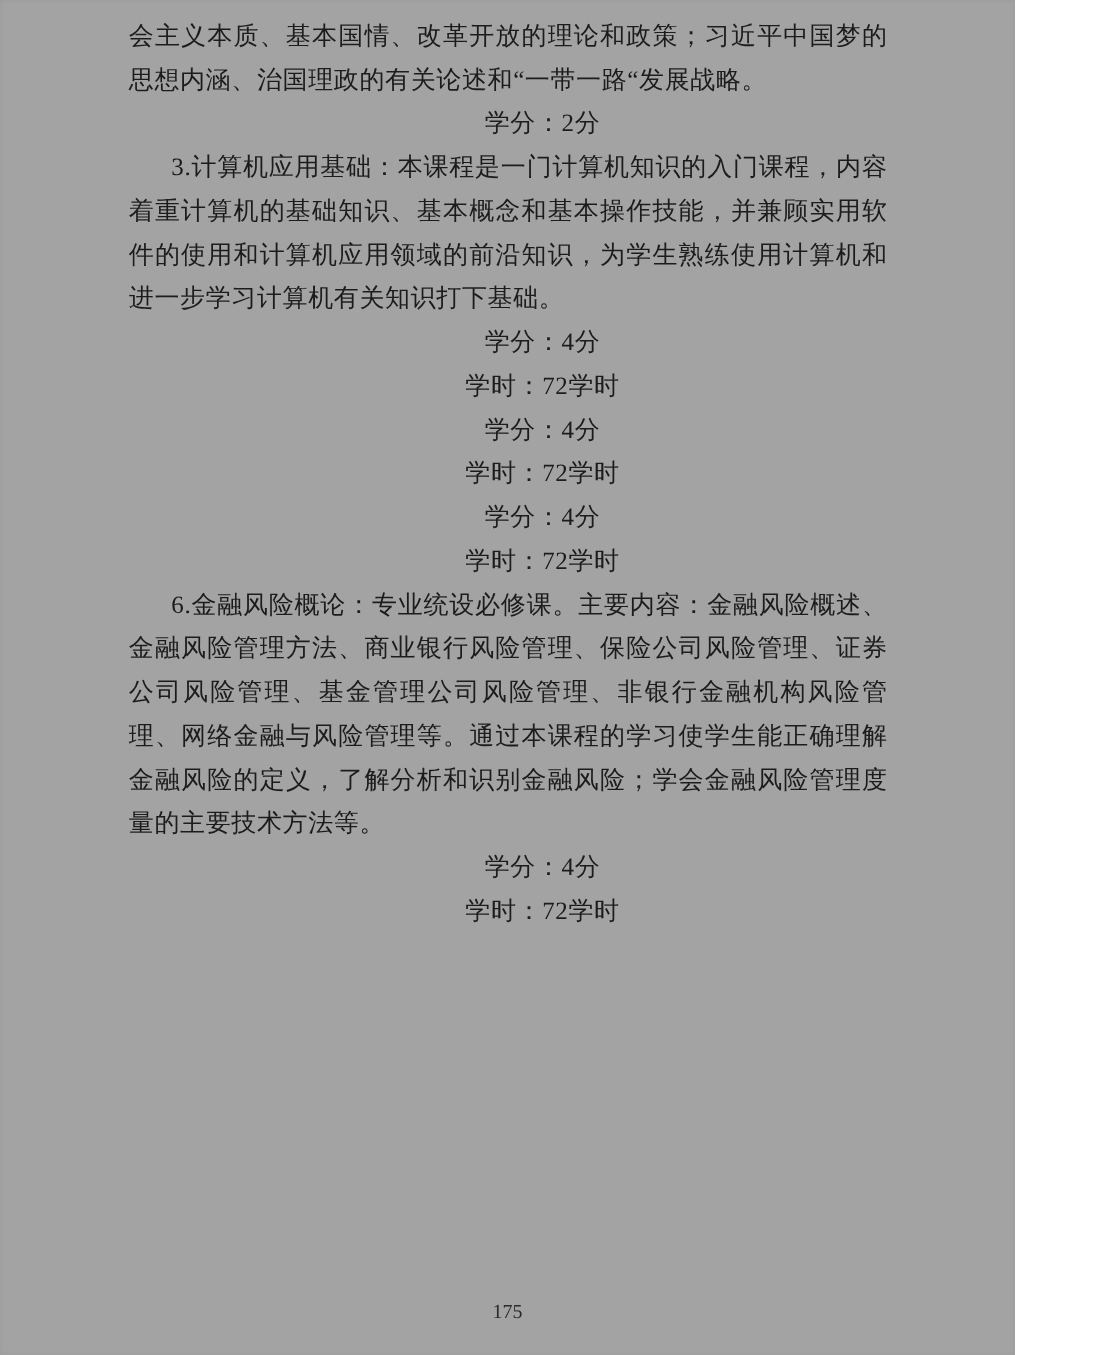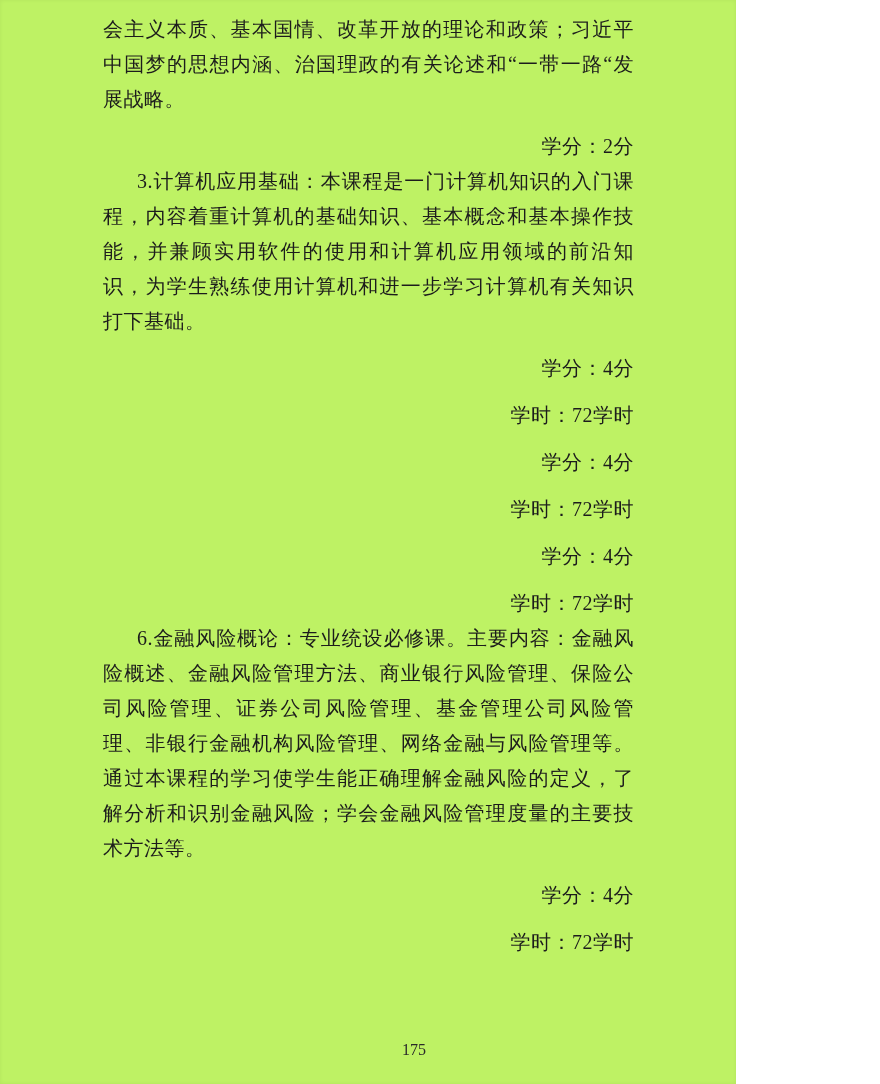--- a/index.html
+++ b/index.html
@@ -8,23 +8,23 @@
     background: #ffffff;
   }
   body {
     width: 880px;
     height: 1084px;
     font-family: "Liberation Serif", "DejaVu Serif", serif;
     color: #1c1c1c;
   }
   .page {
     position: relative;
-    width: 736px;
+    width: 812px;
     height: 1084px;
-    background: #bef264;
+    background: #a3a3a3;
     overflow: hidden;
     box-shadow: inset 0 0 4px rgba(0,0,0,0.06);
   }
   .body-text {
     padding: 12px 102px 0 103px;
     font-size: 20px;
     line-height: 35px;
     text-align: justify;
     letter-spacing: 0.5px;
   }
@@ -32,33 +32,31 @@
     margin: 0;
   }
   p.flow {
     text-indent: 0;
   }
   p.course {
     text-indent: 34px;
   }
   p.credits, p.hours {
     text-indent: 55px;
-    text-align: right;
-    margin-top: 12px;
+    text-align: center;
   }
   .page-number {
     position: absolute;
     top: 1040px;
     left: 0;
     width: 100%;
     text-align: center;
     font-size: 16px;
     line-height: 20px;
     color: #2a2a2a;
-    padding-left: 46px;
   }
 </style>
 </head>
 <body>
 
 <div class="page">
   <div class="body-text" id="paragraphs">
       <p class="flow">会主义本质、基本国情、改革开放的理论和政策；习近平中国梦的思想内涵、治国理政的有关论述和“一带一路“发展战略。</p>
       <p class="credits">学分：2分</p>
       <p class="course">3.计算机应用基础：本课程是一门计算机知识的入门课程，内容着重计算机的基础知识、基本概念和基本操作技能，并兼顾实用软件的使用和计算机应用领域的前沿知识，为学生熟练使用计算机和进一步学习计算机有关知识打下基础。</p>

